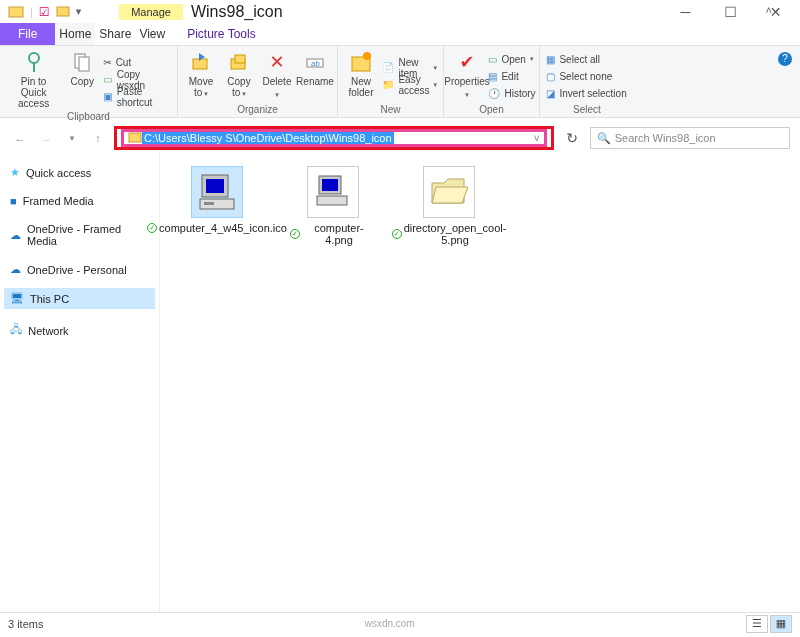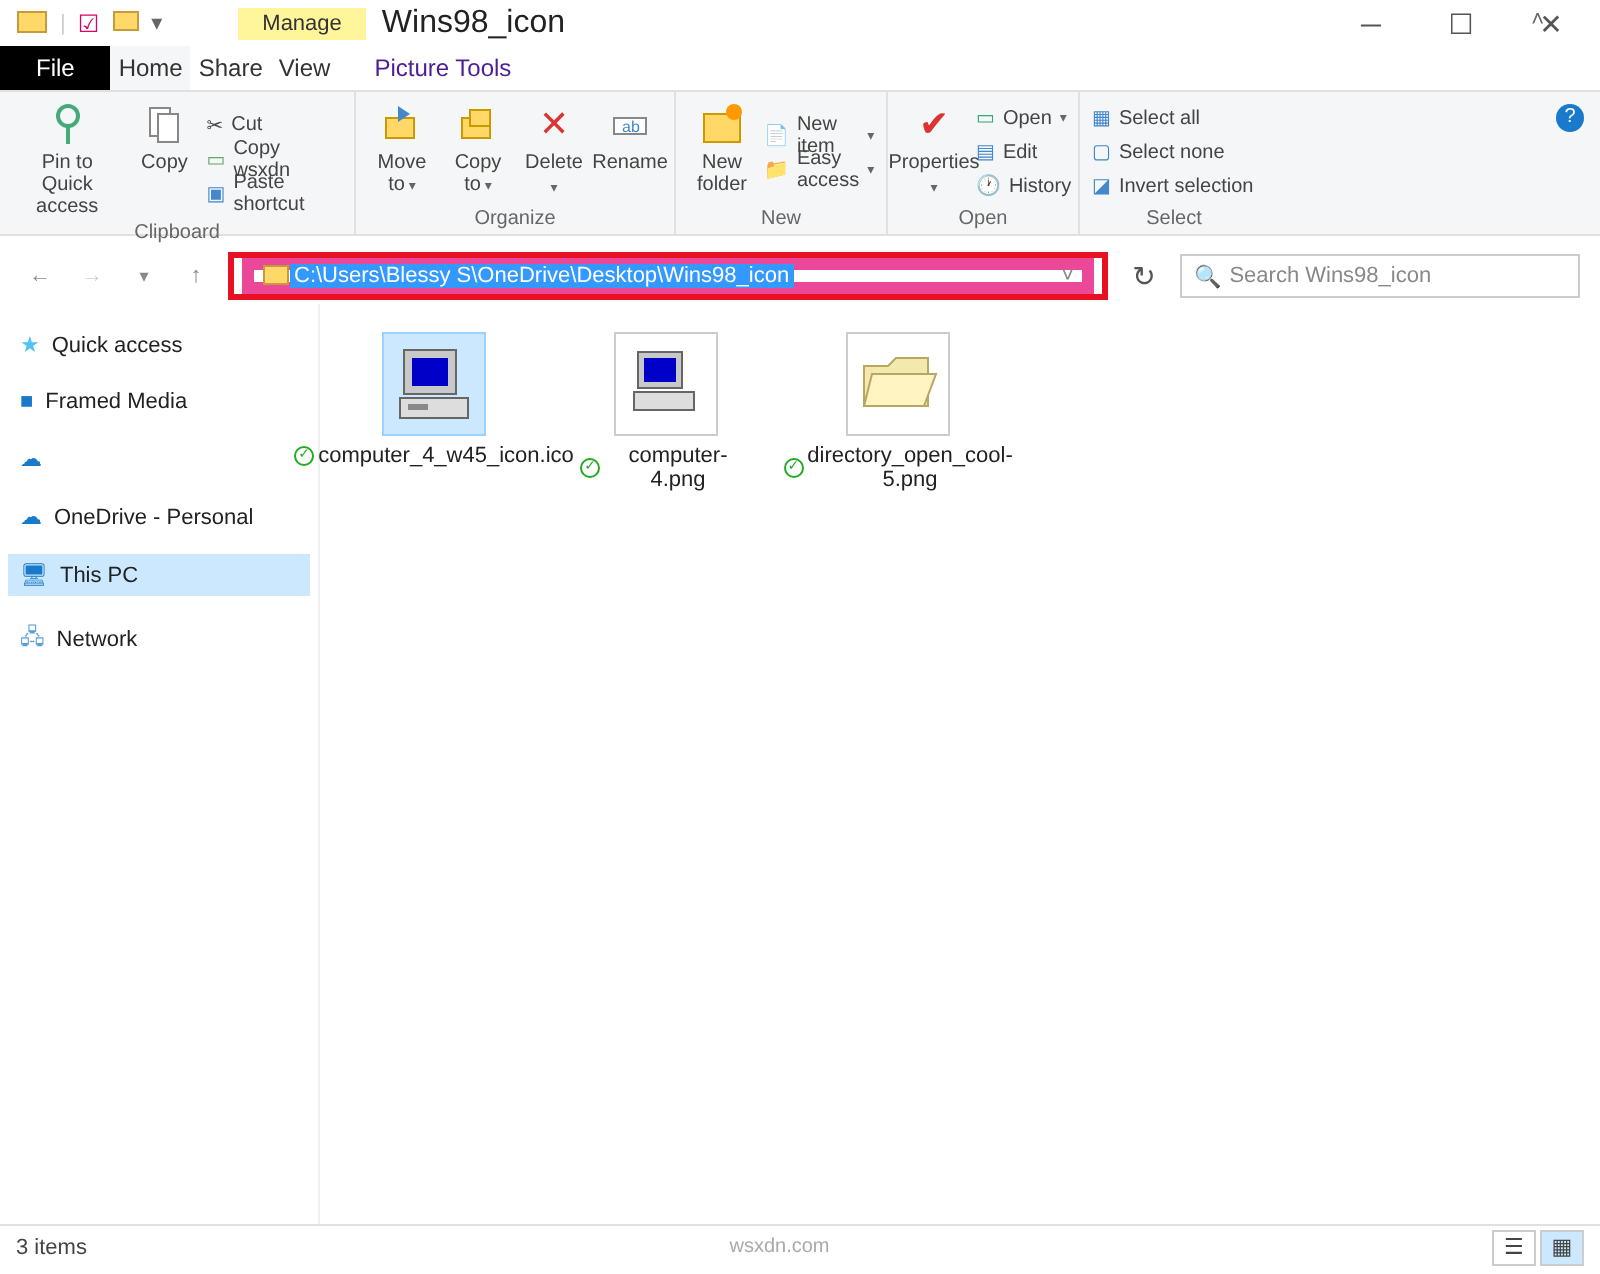--- a/index.html
+++ b/index.html
@@ -5,38 +5,38 @@
 * { box-sizing: border-box; margin: 0; padding: 0; }
 body { font-family: "Segoe UI", Tahoma, sans-serif; font-size: 11px; color: #000; background: #fff; overflow: hidden; width: 800px; height: 637px; }
 .titlebar { height: 23px; display: flex; align-items: center; padding: 0 2px; background: #fff; }
 .qat { display: flex; align-items: center; gap: 6px; padding-left: 6px; }
 .qat svg, .qat span { display: inline-block; }
 .title-tab { background: #fff59b; color: #333; padding: 2px 12px; margin-left: 38px; font-size: 11px; }
 .win-title { margin-left: 8px; font-size: 16px; color: #222; }
 .win-ctl { margin-left: auto; display: flex; }
 .win-ctl div { width: 45px; height: 22px; text-align: center; line-height: 22px; font-size: 14px; color: #555; }
 .menubar { height: 23px; display: flex; align-items: stretch; border-bottom: 1px solid #e0e0e0; }
-.file-tab { background: #000000; color: #fff; padding: 4px 18px; font-size: 12px; }
+.file-tab { background: #8b5cf6; color: #fff; padding: 4px 18px; font-size: 12px; }
 .menutab { padding: 4px 4px; font-size: 12px; color: #333; }
 .menutab.active { background: #f5f6f7; }
 .pictab { margin-left: 8px; padding: 4px 10px; font-size: 12px; color: #4c1d95; }
 .ribbon { height: 72px; background: #f5f6f7; display: flex; border-bottom: 1px solid #e0e0e0; position: relative; }
 .rgroup { border-right: 1px solid #e1e1e1; padding: 2px 6px 1px; display: flex; flex-direction: column; }
 .rgroup-label { color: #666; text-align: center; font-size: 10px; margin-top: auto; padding-bottom: 1px; }
 .rgroup-body { display: flex; gap: 4px; flex: 1; }
 .bigbtn { display: flex; flex-direction: column; align-items: center; justify-content: flex-start; padding: 2px 4px; min-width: 34px; }
 .bigbtn .lbl { font-size: 10px; color: #444; text-align: center; line-height: 11px; margin-top: 2px; }
 .bigbtn .icon { height: 24px; display: flex; align-items: center; }
 .smallrow { display: flex; align-items: center; gap: 4px; font-size: 10px; color: #444; height: 17px; }
 .smallcol { display: flex; flex-direction: column; gap: 0; justify-content: center; }
 .ribbon-help { position: absolute; right: 8px; top: 6px; width: 14px; height: 14px; border-radius: 50%; background: #1979ca; color: #fff; text-align: center; line-height: 14px; font-size: 10px; }
 .addrrow { height: 28px; display: flex; align-items: center; padding: 4px 10px; gap: 6px; margin-top: 6px; }
 .navarrow { width: 20px; height: 20px; color: #888; text-align: center; line-height: 20px; }
 .addrbox { border: 3px solid #e81123; flex: 1; height: 24px; display: flex; align-items: center; padding: 0 4px; }
-.addrbox-inner { border: 6px solid #ec4899; flex: 1; height: 18px; display: flex; align-items: center; padding: 0 4px; }
+.addrbox-inner { border: 3px solid #ec4899; flex: 1; height: 18px; display: flex; align-items: center; padding: 0 4px; }
 .addrtext { background: #3399ff; color: #fff; padding: 0 2px; font-size: 11px; }
 .refresh { width: 24px; height: 24px; text-align: center; line-height: 24px; color: #555; font-size: 14px; }
 .searchbox { width: 200px; height: 22px; border: 1px solid #ccc; padding: 0 6px; display: flex; align-items: center; color: #888; gap: 4px; }
 .main { display: flex; height: 460px; }
 .sidebar { width: 160px; padding: 10px 4px; border-right: 1px solid #f0f0f0; }
 .sideitem { display: flex; align-items: center; gap: 6px; padding: 4px 6px; font-size: 11px; color: #222; }
 .sideitem.sel { background: #cce8ff; }
 .files { flex: 1; display: flex; padding: 14px; gap: 30px; align-items: flex-start; }
 .fileitem { width: 86px; display: flex; flex-direction: column; align-items: center; }
 .fileicon { width: 52px; height: 52px; border: 1px solid #ccc; display: flex; align-items: center; justify-content: center; background: #fff; position: relative; }
@@ -261,20 +261,21 @@
         <span>Quick access</span>
       </div>
     <div style="height:8px"></div>
     <div class="sideitem">
         <span style="color:#1979ca">■</span>
         <span>Framed Media</span>
       </div>
     <div style="height:8px"></div>
     <div class="sideitem">
         <span style="color:#1979ca">☁</span>
+        <span>OneDrive - Framed Media</span>
       </div>
     <div style="height:8px"></div>
     <div class="sideitem">
         <span style="color:#1979ca">☁</span>
         <span>OneDrive - Personal</span>
       </div>
     <div style="height:8px"></div>
     <div class="sideitem sel">
         <span style="color:#1979ca">🖥</span>
         <span>This PC</span>

